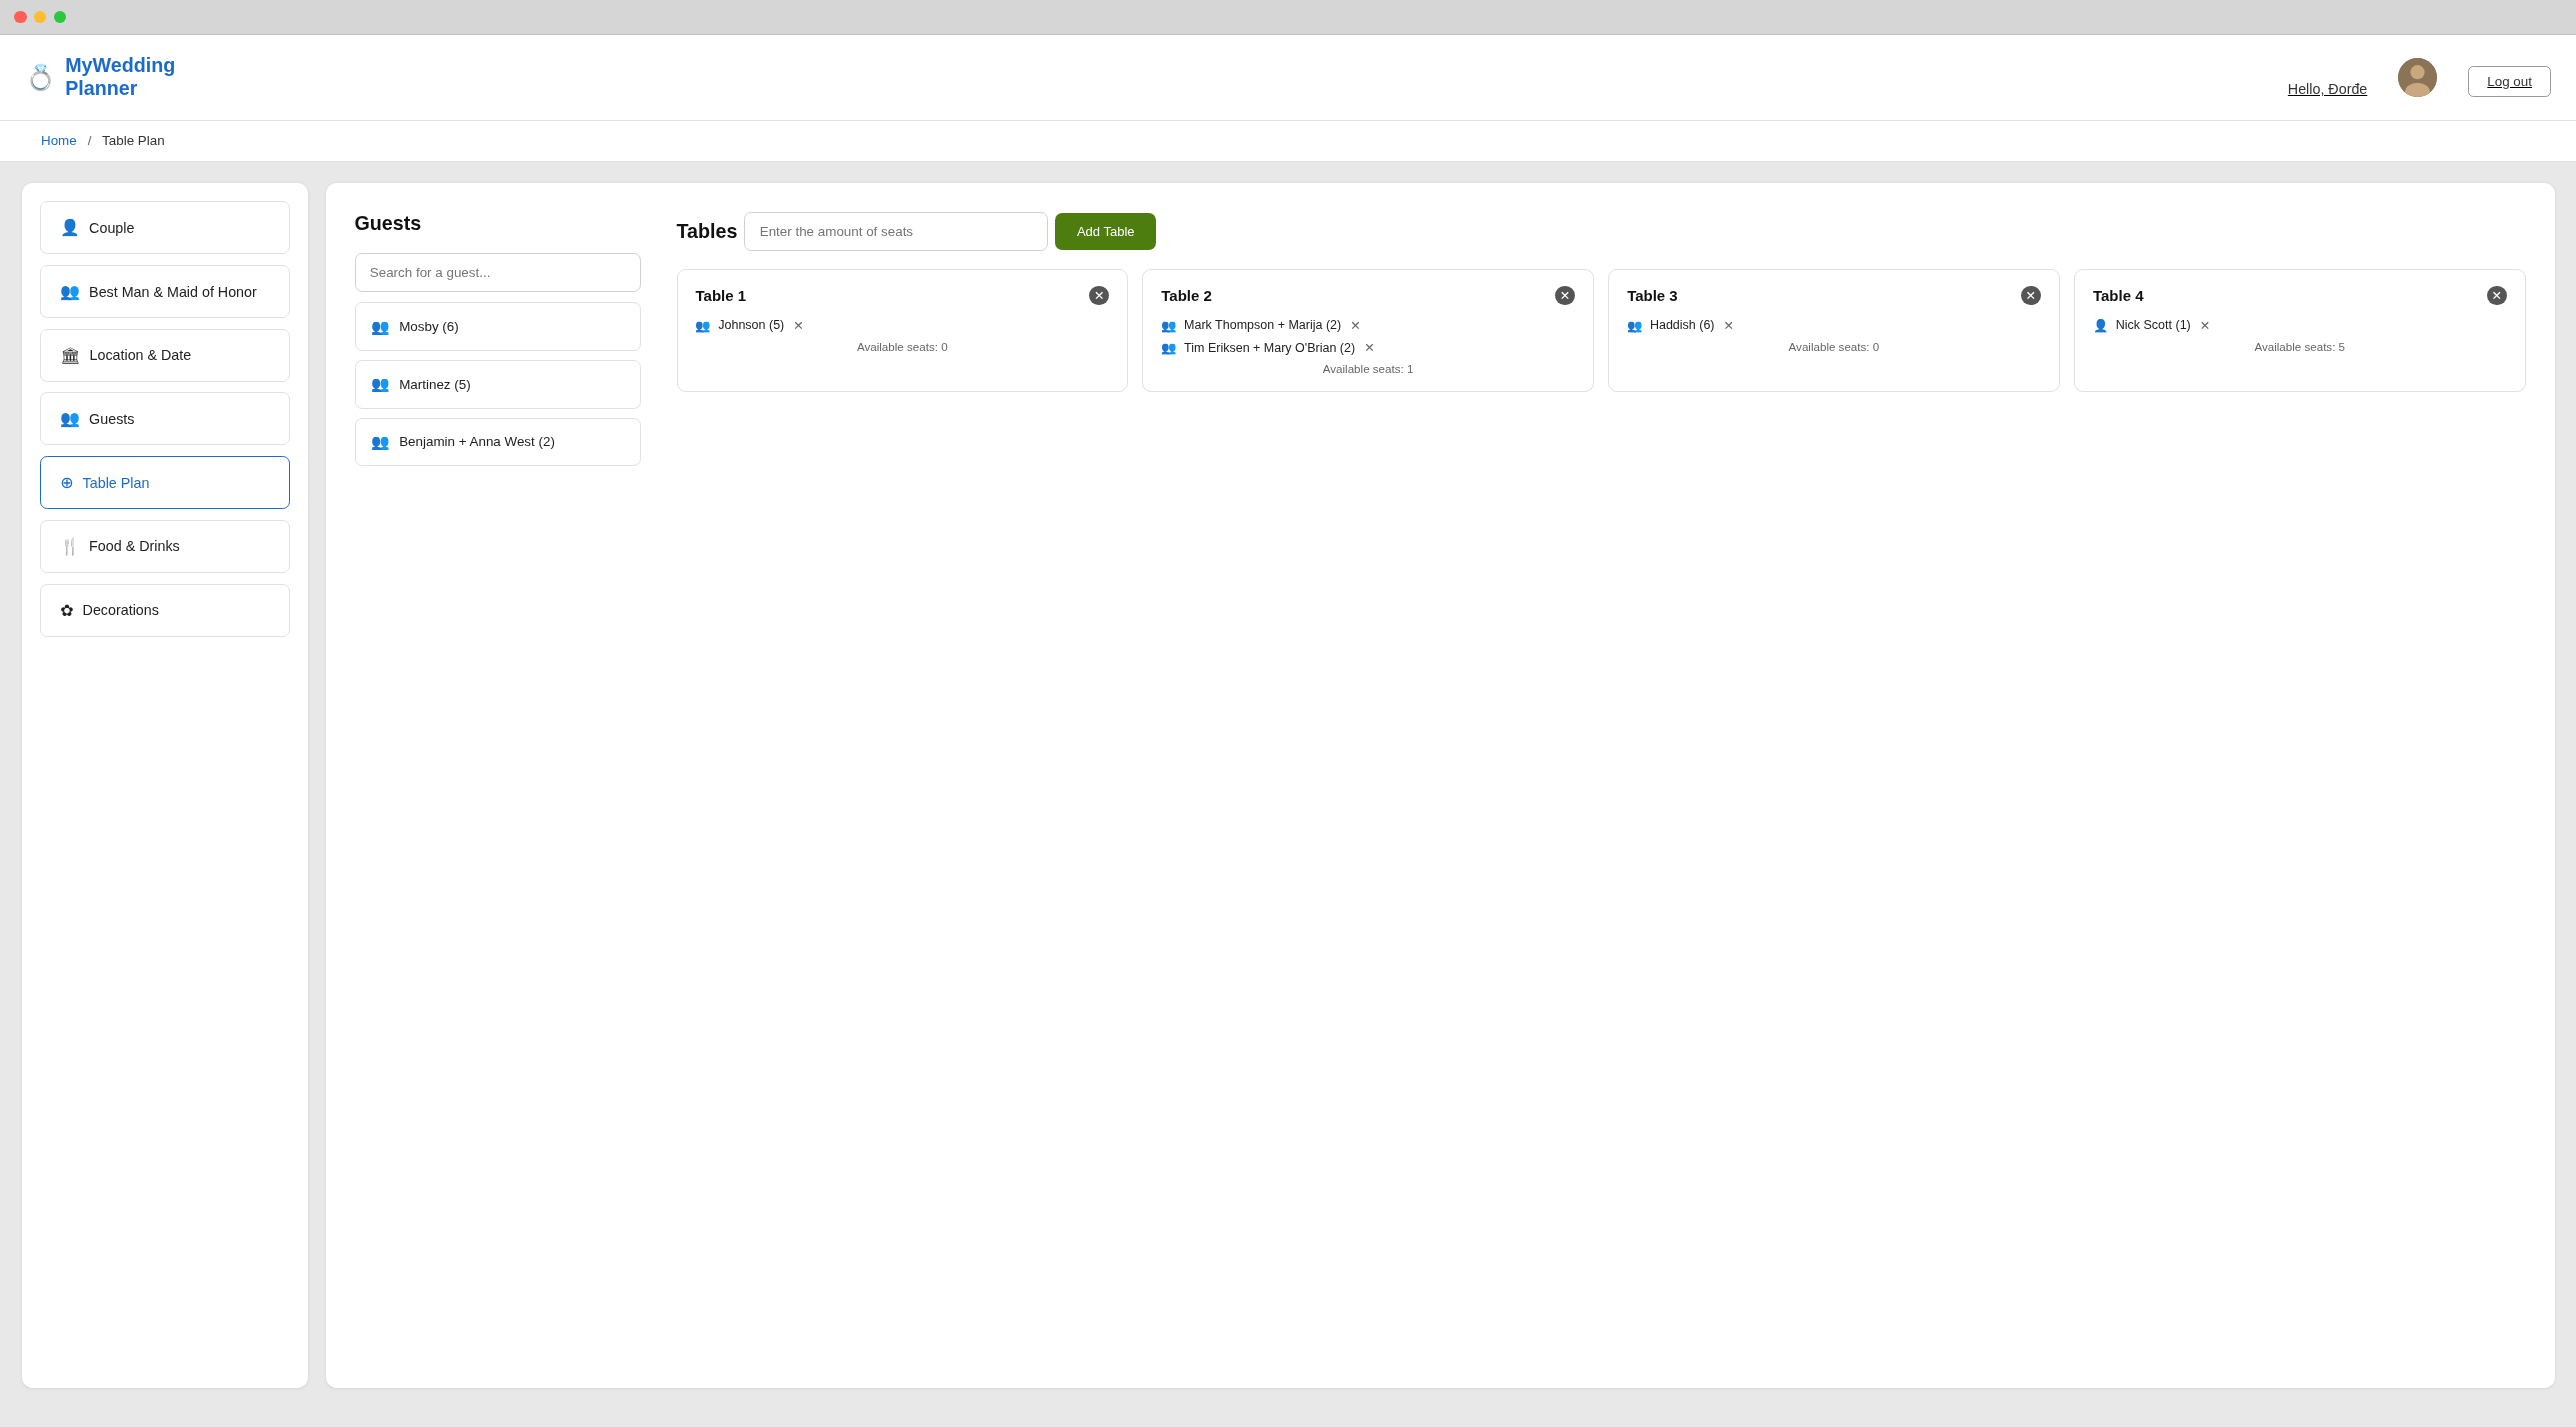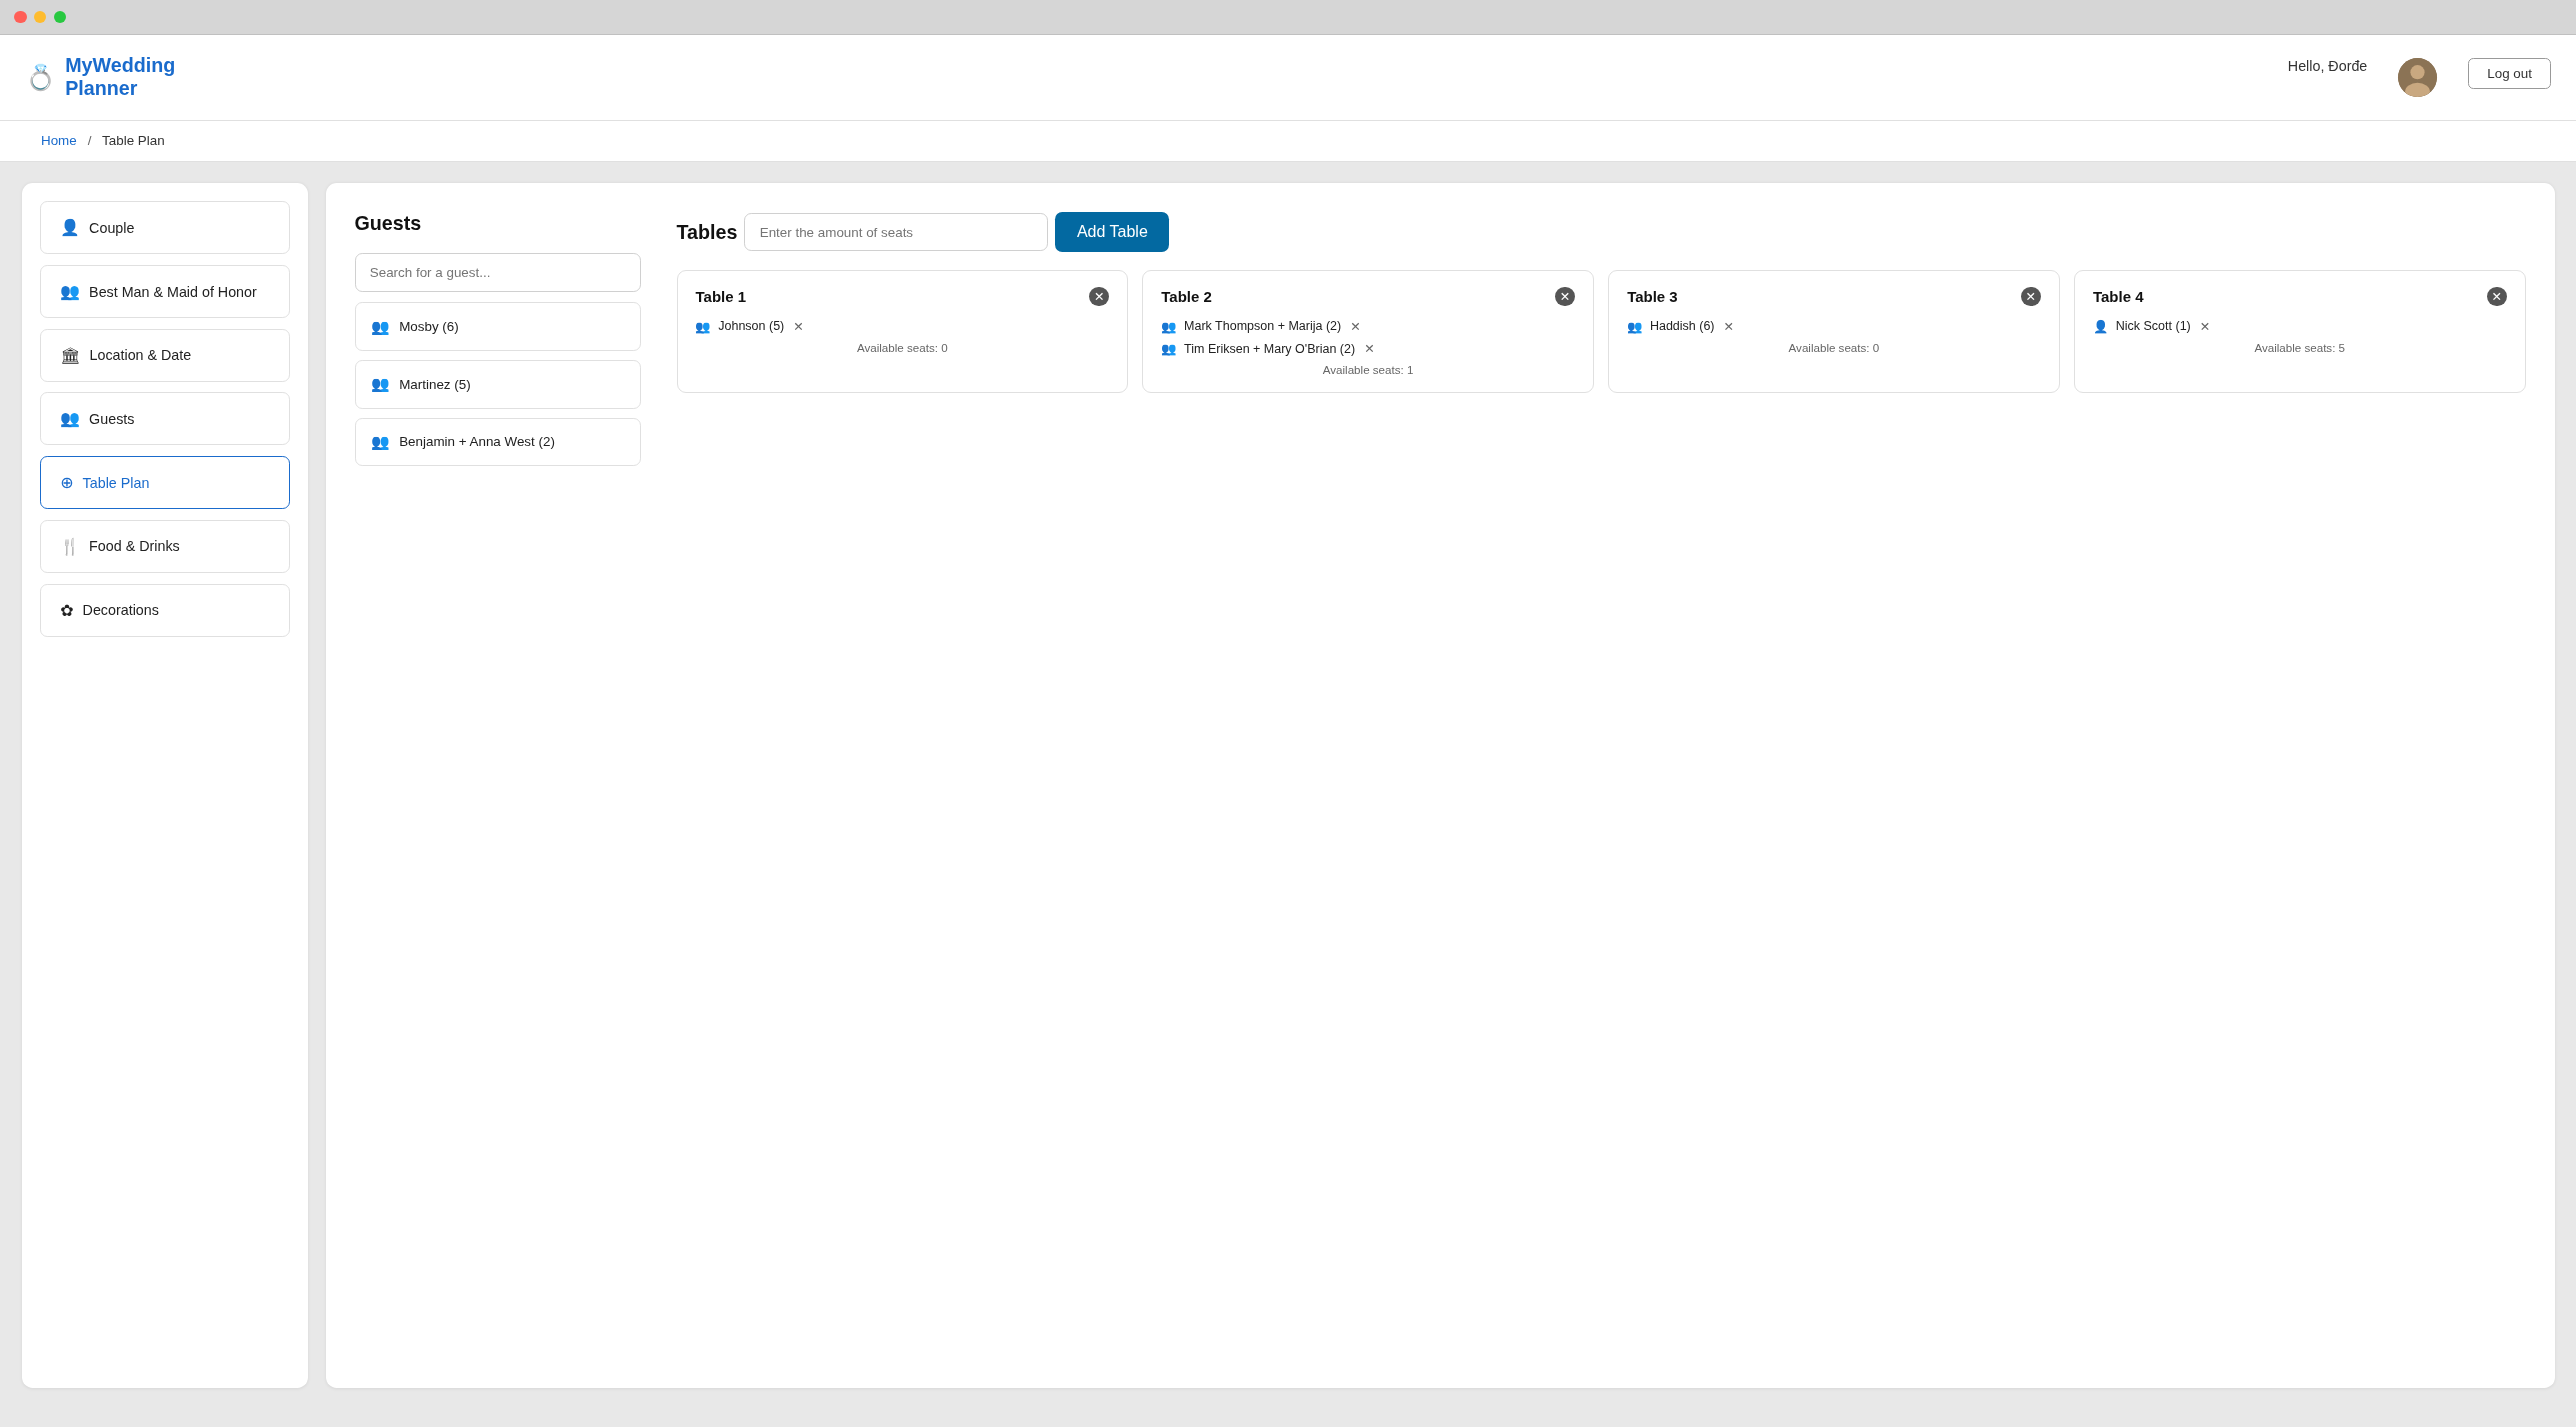--- a/index.html
+++ b/index.html
@@ -11,21 +11,21 @@
     .btn-close { background: #ff5f57; }
     .btn-min { background: #febc2e; }
     .btn-max { background: #28c840; }
 
     
     .header { background: white; padding: 0 25px; height: 86px; display: flex; align-items: center; justify-content: space-between; border-bottom: 0.9px solid #e0e0e0; }
     .logo-area { display: flex; align-items: center; gap: 9px; }
     .logo-icon { font-size: 25px; }
     .logo-text { font-size: 19.7px; font-weight: 700; color: #1a6bcc; line-height: 1.2; }
     .logo-text span { display: block; }
-    .header-right { display: flex; align-items: flex-start; gap: 31px; }
+    .header-right { display: flex; align-items: flex-end; gap: 31px; text-decoration: underline; }
     .hello-text { font-size: 14.3px; color: #333; }
     .avatar { width: 39px; height: 39px; border-radius: 50%; background: #8B7355; overflow: hidden; display: flex; align-items: center; justify-content: center; font-size: 18px; }
     .logout-btn { border: 1.3px solid #999; background: white; padding: 7.2px 18px; border-radius: 5.4px; font-size: 13.4px; cursor: pointer; color: #333; }
 
     
     .breadcrumb-bar { background: white; padding: 12.5px 25px; border-bottom: 0.9px solid #e0e0e0; font-size: 13.4px; }
     .breadcrumb-bar a { color: #1a6bcc; text-decoration: none; margin-left: 16px; }
     .breadcrumb-sep { margin: 0 7.2px; color: #666; }
     .breadcrumb-current { color: #333; }
 
@@ -52,21 +52,21 @@
     .search-input { width: 100%; padding: 10.7px 14.3px; border: 1.3px solid #d0d0d0; border-radius: 7.2px; font-size: 13.4px; color: #666; outline: none; margin-bottom: 10.7px; }
 
     
     .guest-item { display: flex; align-items: center; gap: 9px; padding: 14.3px 16px; border: 1.3px solid #e0e0e0; border-radius: 7.2px; margin-bottom: 9px; font-size: 13.4px; color: #222; cursor: pointer; }
     .guest-icon { color: #444; font-size: 15px; }
 
     
     .tables-header { display: flex; align-items: center; gap: 7px; margin-bottom: 18px; }
     .tables-header .section-title { margin-bottom: 0; }
     .seats-input { flex: 1; max-width: 304px; padding: 10.7px 14.3px; border: 1.3px solid #d0d0d0; border-radius: 7.2px; font-size: 13.4px; color: #666; outline: none; }
-    .add-table-btn { background: #0369a1; color: white; border: none; padding: 10.7px 21.5px; border-radius: 7.2px; font-size: 16px; cursor: pointer; white-space: nowrap; }
+    .add-table-btn { background: #4d7c0f; color: white; border: none; padding: 10.7px 21.5px; border-radius: 7.2px; font-size: 13px; cursor: pointer; white-space: nowrap; }
 
     
     .tables-grid { display: grid; grid-template-columns: 1fr 1fr 1fr 1fr; gap: 14.3px; }
     .table-card { border: 1.3px solid #e0e0e0; border-radius: 9px; padding: 16px 18px; background: white; }
     .table-card-header { display: flex; justify-content: space-between; align-items: center; margin-bottom: 12.5px; }
     .table-name { font-size: 15px; font-weight: 600; color: #111; }
     .table-remove { width: 19.7px; height: 19.7px; border-radius: 50%; background: #555; color: white; border: none; font-size: 12.5px; cursor: pointer; display: flex; align-items: center; justify-content: center; }
     .table-guest-row { display: flex; align-items: center; gap: 7.2px; font-size: 12.5px; color: #222; margin-bottom: 7.2px; }
     .table-guest-icon { color: #444; }
     .guest-remove { background: none; border: none; cursor: pointer; color: #666; font-size: 12.5px; margin-left: 1.8px; }

